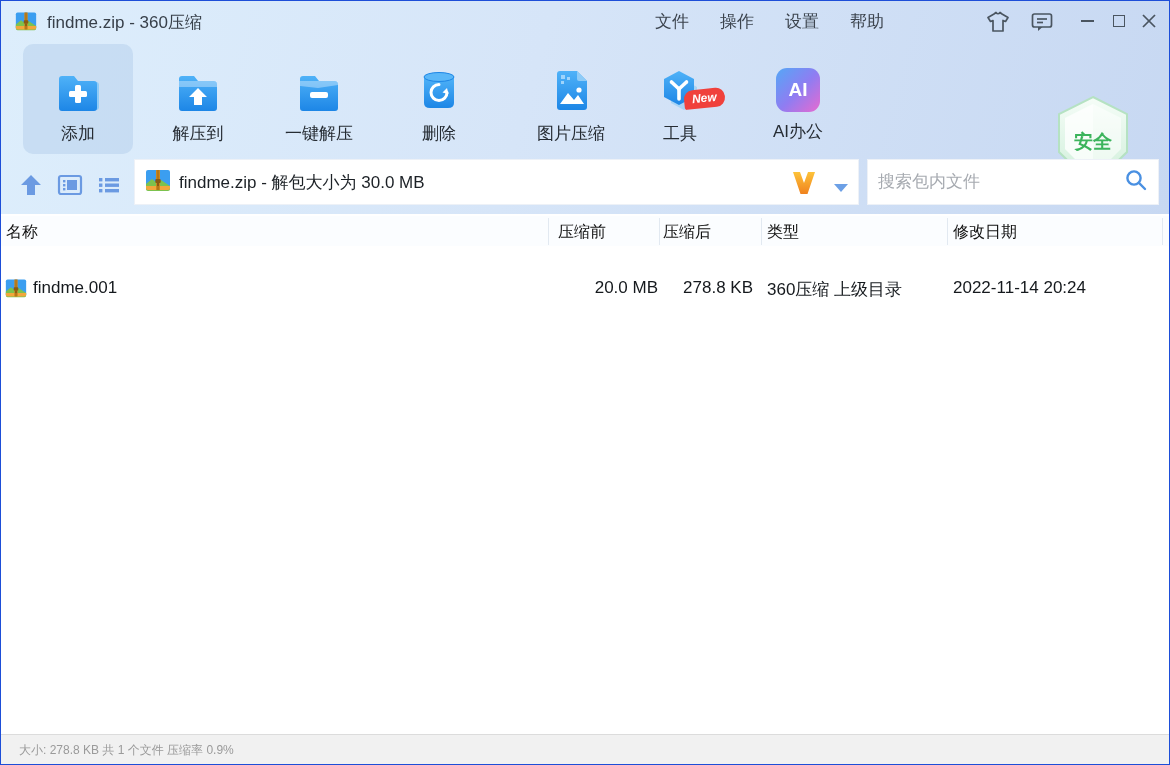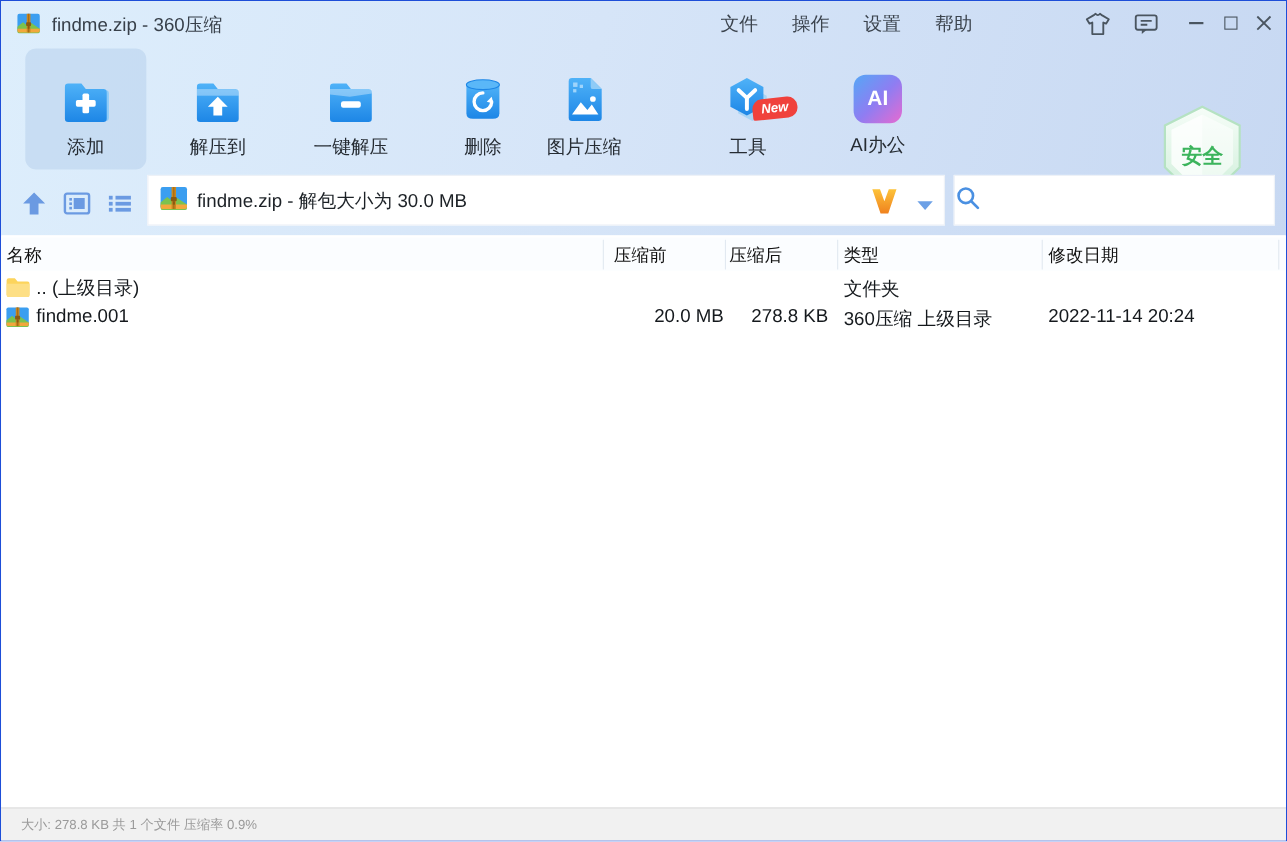--- a/index.html
+++ b/index.html
@@ -174,21 +174,21 @@
         <svg width="48" height="48" viewBox="0 0 48 48">
           <path d="M9 11 h30 v26 q0 5-6 5 H15 q-6 0-6-5 z" fill="url(#gBlue)"></path>
           <ellipse cx="24" cy="11" rx="15" ry="4.5" fill="#5ab7f8"></ellipse>
           <ellipse cx="24" cy="11" rx="15" ry="4.5" fill="none" stroke="#1d86e6" stroke-width="1"></ellipse>
           <path d="M24 18.5 a8 8 0 1 0 8 8" fill="none" stroke="#fff" stroke-width="3" stroke-linecap="round"></path>
           <path d="M32 22 l1.5 6 -6-1.5 z" fill="#fff"></path>
         </svg>
         <span class="tool-label">删除</span>
       </div>
 
-      <div class="tool-item" style="left:470px;width:120px;font-family:Liberation Serif, serif;">
+      <div class="tool-item" style="left:510px;width:120px;font-family:Liberation Serif, serif;">
         <svg width="48" height="48" viewBox="0 0 48 48">
           <path d="M10 8 q0-3 3-3 h17 l10 10 v26 q0 3-3 3 H13 q-3 0-3-3 z" fill="url(#gBlue)"></path>
           <path d="M30 5 l10 10 h-8 q-2 0-2-2 z" fill="#8ecbf7"></path>
           <rect x="14" y="9" width="4" height="4" fill="#9fd4fb"></rect>
           <rect x="20" y="11" width="3" height="3" fill="#9fd4fb"></rect>
           <rect x="14" y="15" width="3" height="3" fill="#9fd4fb"></rect>
           <circle cx="32" cy="24" r="2.6" fill="#fff"></circle>
           <path d="M13 38 l8-11 6 7 4-5 6 9 z" fill="#fff"></path>
         </svg>
         <span class="tool-label">图片压缩</span>
@@ -271,20 +271,21 @@
           </svg>
         </span>
         <span class="caret">
           <svg width="16" height="10" viewBox="0 0 16 10">
               <polygon points="1,1 15,1 8,9" fill="#6ca0e6"></polygon>
             </svg>
         </span>
       </div>
 
       <div class="search-box">
+        <input class="search-input" type="text" placeholder="搜索包内文件" style="">
         <span class="search-icon">
           <svg width="24" height="24" viewBox="0 0 24 24" fill="none" stroke="#4a90e2" stroke-width="2.4" stroke-linecap="round">
             <circle cx="10" cy="10" r="6.6"></circle>
             <line x1="15.2" y1="15.2" x2="21" y2="21"></line>
           </svg>
         </span>
       </div>
     </div>
   </div>
 
@@ -295,33 +296,20 @@
       <span class="hcell h-after">压缩后</span>
       <span class="hcell h-type">类型</span>
       <span class="hcell h-date">修改日期</span>
       <span class="hdiv" style="left:547px"></span>
       <span class="hdiv" style="left:658px"></span>
       <span class="hdiv" style="left:760px"></span>
       <span class="hdiv" style="left:946px"></span>
       <span class="hdiv" style="left:1161px"></span>
     </div>
 
-    <div class="file-row row-1">
-      <span class="cell-name">
-        <svg width="22" height="20" viewBox="0 0 22 20">
-          <path d="M1 4 q0-2 2-2 h5.5 l2.5 3 h9 q2 0 2 2 v10 q0 2-2 2 H3 q-2 0-2-2 z" fill="#fcd45c"></path>
-          <path d="M1 7 h21 v10 q0 2-2 2 H3 q-2 0-2-2 z" fill="#fddf85"></path>
-        </svg>
-        <span>.. (上级目录)</span>
-      </span>
-      <span class="cell-before"></span>
-      <span class="cell-after"></span>
-      <span class="cell-type">文件夹</span>
-      <span class="cell-date"></span>
-    </div>
 
     <div class="file-row row-2">
       <span class="cell-name">
         <svg width="22" height="22" viewBox="0 0 26 26">
           <rect x="1" y="3" width="24" height="20" rx="2" fill="#3b9ef0"></rect>
           <path d="M1 17 l6-5 5 4 4-3 9 6 v3 a2 2 0 0 1 -2 2 H3 a2 2 0 0 1 -2 -2 z" fill="#7cc24e"></path>
           <path d="M1 19 h24 v2 a2 2 0 0 1 -2 2 H3 a2 2 0 0 1 -2 -2 z" fill="#f2a73c"></path>
           <rect x="11" y="3" width="4" height="20" fill="#c9871f"></rect>
           <rect x="12.4" y="3" width="1.2" height="20" fill="#a86c14"></rect>
           <rect x="10.3" y="12" width="5.4" height="4" rx="1" fill="#8a5a12"></rect>

